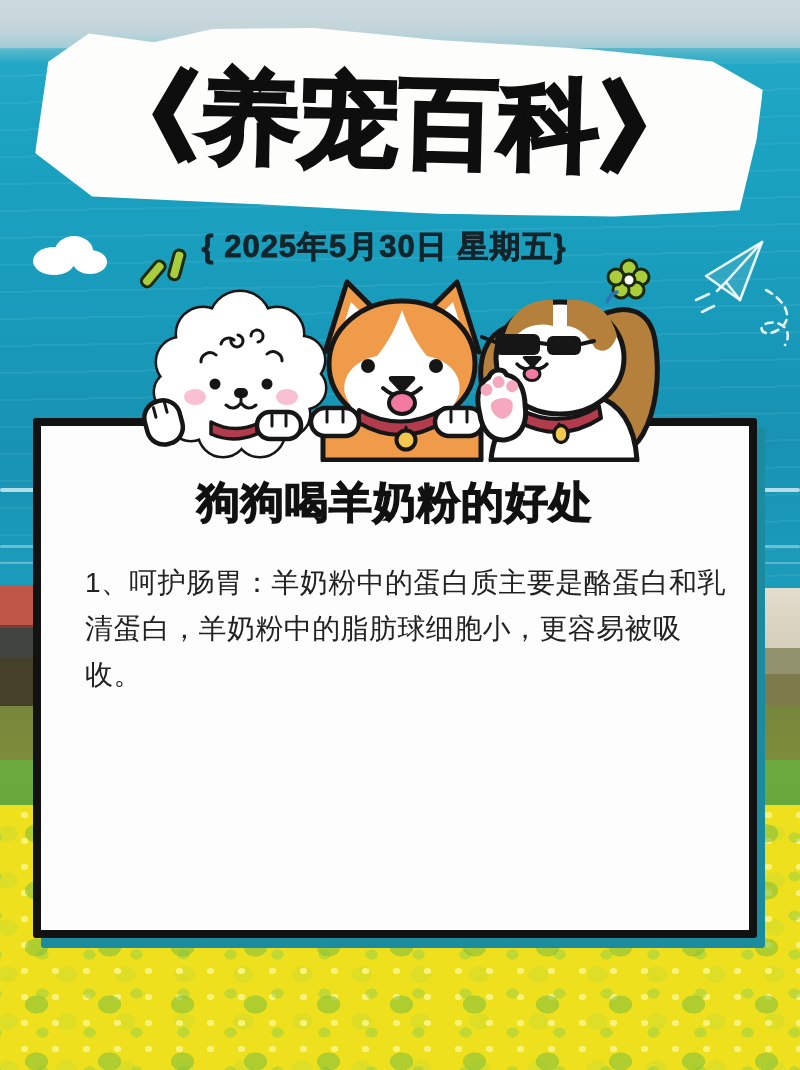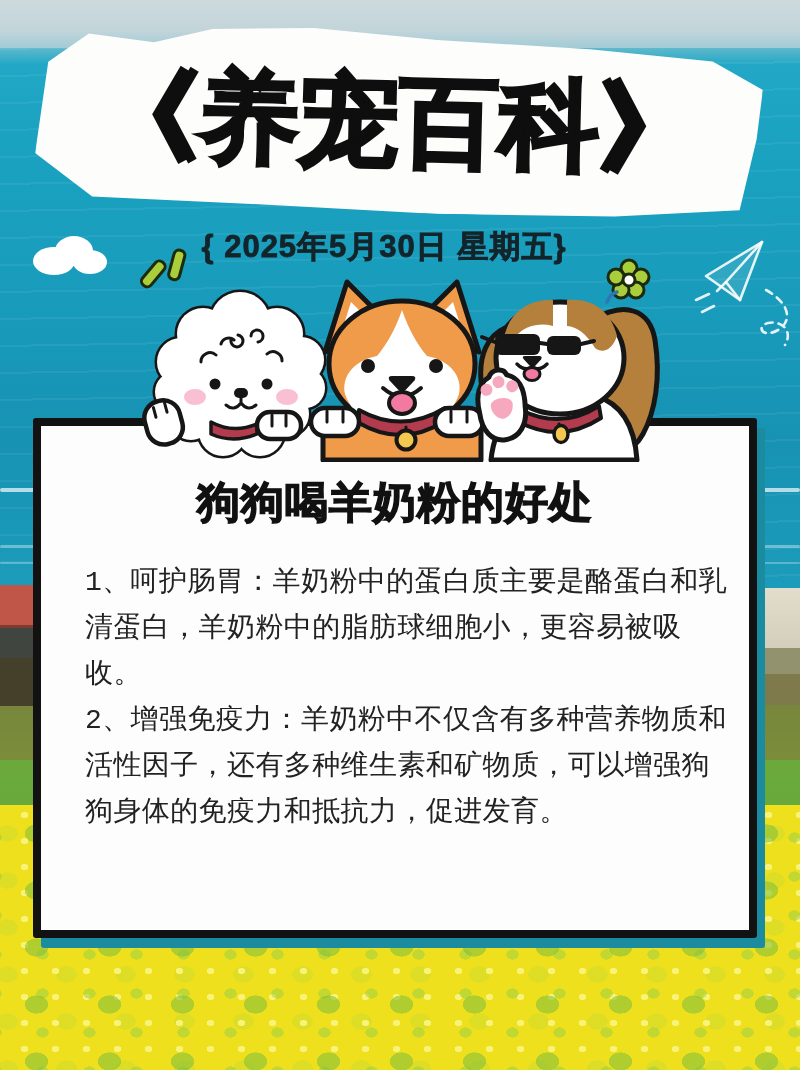--- a/index.html
+++ b/index.html
@@ -54,21 +54,21 @@
   
   .card { position:absolute; left:33px; top:418px; width:724px; height:520px;
     background:#FDFDFD; border:8px solid #121212; border-radius:3px;
     box-shadow:8px 10px 0 #1B8BA0; z-index:3; }
   .card-title { position:absolute; left:0; top:48px; width:100%; text-align:center;
     font-size:43px; font-weight:900; color:#111;
     -webkit-text-stroke:1.4px #111; letter-spacing:1px;
     font-family:"DejaVu Sans","Liberation Sans",sans-serif; }
   .card-points { position:absolute; left:44px; right:22px; top:134px; }
   .card-points p { font-size:28px; line-height:1.64; letter-spacing:0.4px;
-    font-weight:500; color:#222; text-align:left; margin:0;font-family:Liberation Mono, monospace; }
+    font-weight:500; color:#222; text-align:left; margin:0; }
   
   .dogs { position:absolute; left:130px; top:272px; width:550px; height:190px; z-index:4; }
   svg .ink { stroke:#161616; stroke-linecap:round; stroke-linejoin:round; }
 </style>
 </head>
 <body>
 
 <div id="poster">
 
   <div class="sky"></div>
@@ -129,21 +129,20 @@
       <path d="M38,44 L29,53" fill="none"></path>
       <path d="M8,62 l13,-6 M14,74 l12,-6" fill="none"></path>
       <path d="M78,52 C100,64 106,82 90,92 C74,101 68,88 80,85 C95,82 105,94 97,107" fill="none" stroke-dasharray="7 6"></path>
     </g>
   </svg>
 
   <div class="card">
     <div class="card-title">狗狗喝羊奶粉的好处</div>
     <div class="card-points">
       <p>1、呵护肠胃：羊奶粉中的蛋白质主要是酪蛋白和乳清蛋白，羊奶粉中的脂肪球细胞小，更容易被吸收。</p>
-      <p>2、增强免疫力：羊奶粉中不仅含有多种营养物质和活性因子，还有多种维生素和矿物质，可以增强狗狗身体的免疫力和抵抗力，促进发育。</p>
     </div>
   </div>
 
   <svg class="dogs" viewBox="0 0 550 190">
 
     <g transform="translate(165,0)">
       <path class="ink" d="M28,188 L28,158 C40,138 70,128 107,128 C144,128 174,138 186,158 L186,188 Z" fill="#F09B4A" stroke-width="5"></path>
       <path class="ink" d="M30,80 L52,10 L96,54 Z" fill="#F09B4A" stroke-width="5"></path>
       <path d="M44,68 L56,30 L78,52 Z" fill="#ffffff"></path>
       <path class="ink" d="M184,80 L162,10 L118,54 Z" fill="#F09B4A" stroke-width="5"></path>

